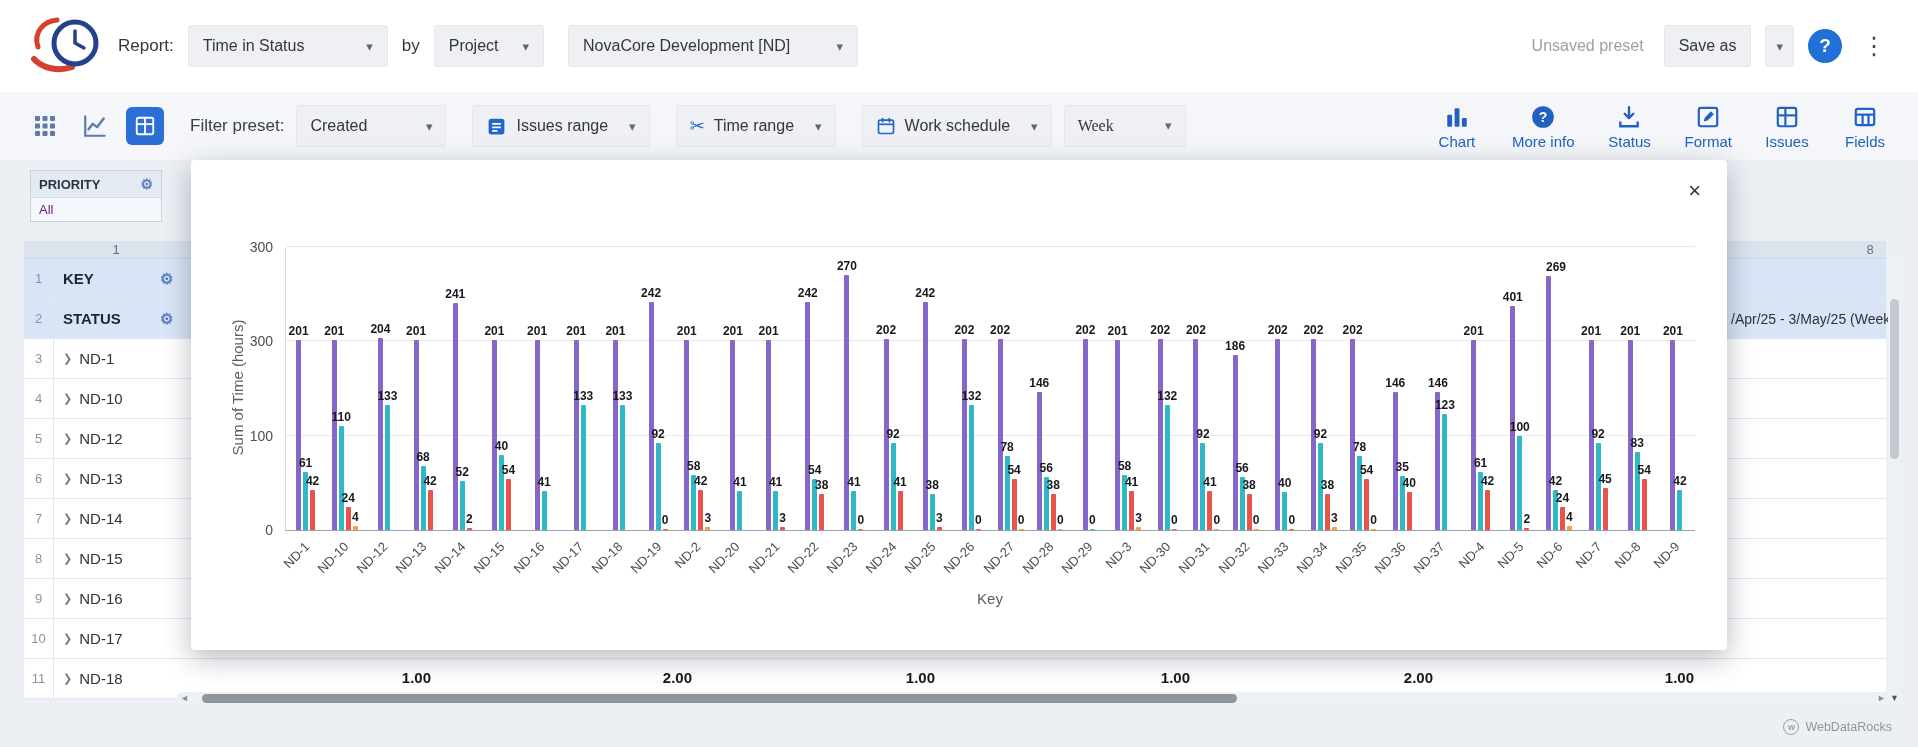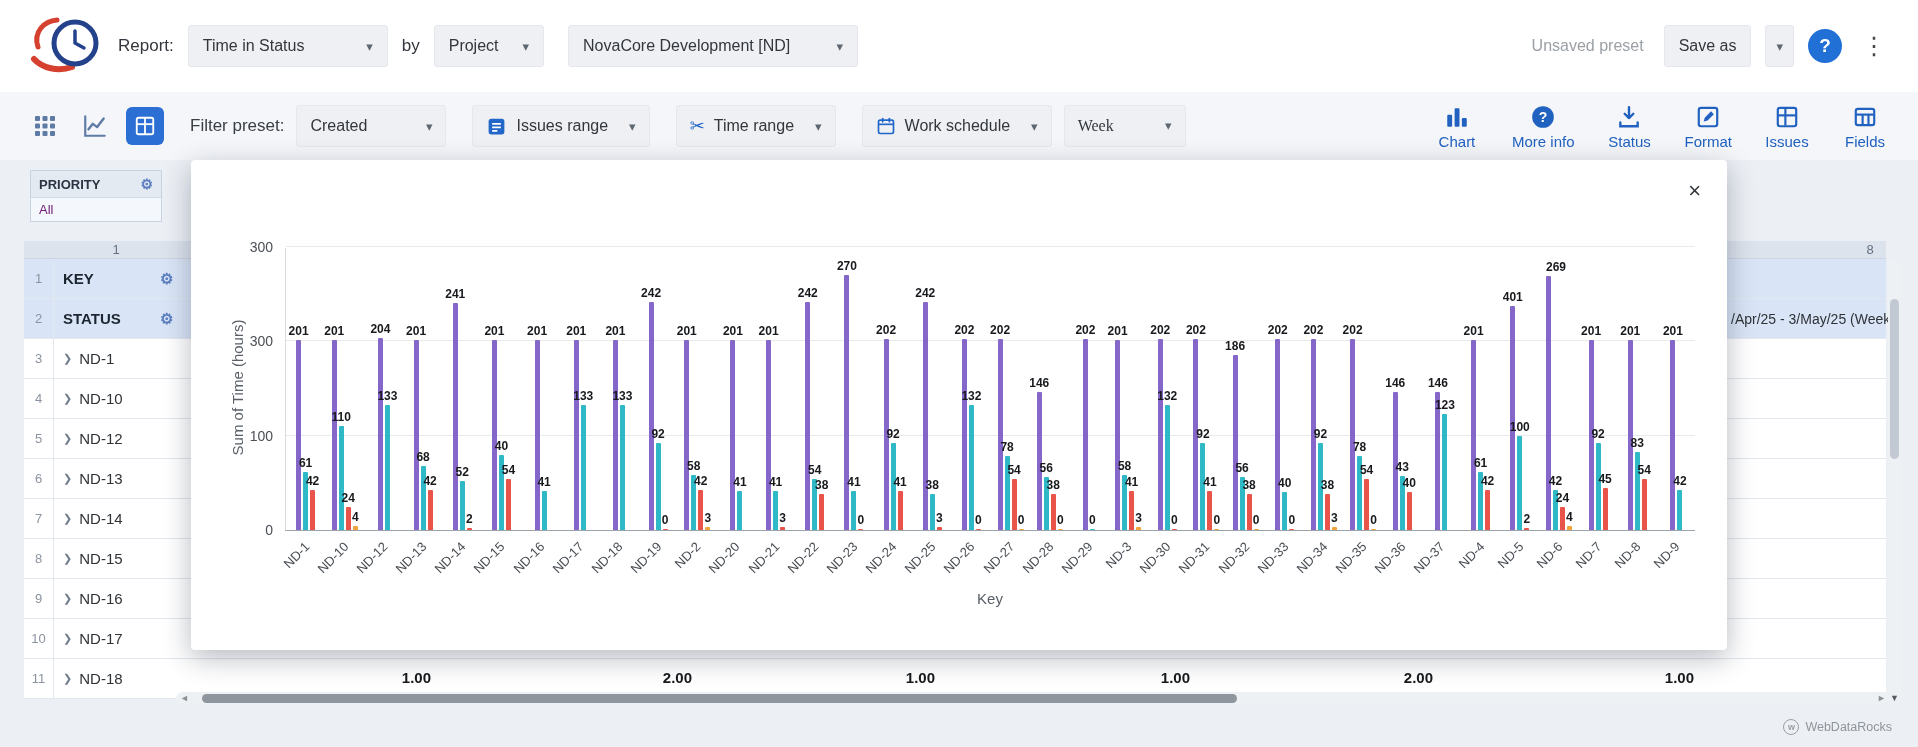--- a/index.html
+++ b/index.html
@@ -598,21 +598,21 @@
       <div class="bar" style="left: 1071.08px; width: 5px; height: 73.58px; background: rgb(47, 184, 197);"></div>
       <div class="dlabel" style="left: 1055.58px; bottom: 75.58px;">78</div>
       <div class="bar" style="left: 1078.08px; width: 5px; height: 50.94px; background: rgb(232, 84, 74);"></div>
       <div class="dlabel" style="left: 1062.58px; bottom: 52.94px;">54</div>
       <div class="bar" style="left: 1085.08px; width: 5px; height: 1.5px; background: rgb(240, 164, 60);"></div>
       <div class="dlabel" style="left: 1069.58px; bottom: 3.5px;">0</div>
       <div class="xtick" style="left: 1011.08px;">ND-35</div>
       <div class="bar" style="left: 1106.75px; width: 5px; height: 137.727px; background: rgb(133, 102, 201);"></div>
       <div class="dlabel" style="left: 1091.25px; bottom: 139.727px;">146</div>
       <div class="bar" style="left: 1113.75px; width: 5px; height: 53.77px; background: rgb(47, 184, 197);"></div>
-      <div class="dlabel" style="left: 1098.25px; bottom: 55.77px;">43</div>
+      <div class="dlabel" style="left: 1098.25px; bottom: 55.77px;">35</div>
       <div class="bar" style="left: 1120.75px; width: 5px; height: 37.7333px; background: rgb(232, 84, 74);"></div>
       <div class="dlabel" style="left: 1105.25px; bottom: 39.7333px;">40</div>
       <div class="xtick" style="left: 1050.25px;">ND-36</div>
       <div class="bar" style="left: 1149.42px; width: 5px; height: 137.727px; background: rgb(133, 102, 201);"></div>
       <div class="dlabel" style="left: 1133.92px; bottom: 139.727px;">146</div>
       <div class="bar" style="left: 1156.42px; width: 5px; height: 116.03px; background: rgb(47, 184, 197);"></div>
       <div class="dlabel" style="left: 1140.92px; bottom: 118.03px;">123</div>
       <div class="xtick" style="left: 1089.42px;">ND-37</div>
       <div class="bar" style="left: 1185.08px; width: 5px; height: 189.61px; background: rgb(133, 102, 201);"></div>
       <div class="dlabel" style="left: 1169.58px; bottom: 191.61px;">201</div>

